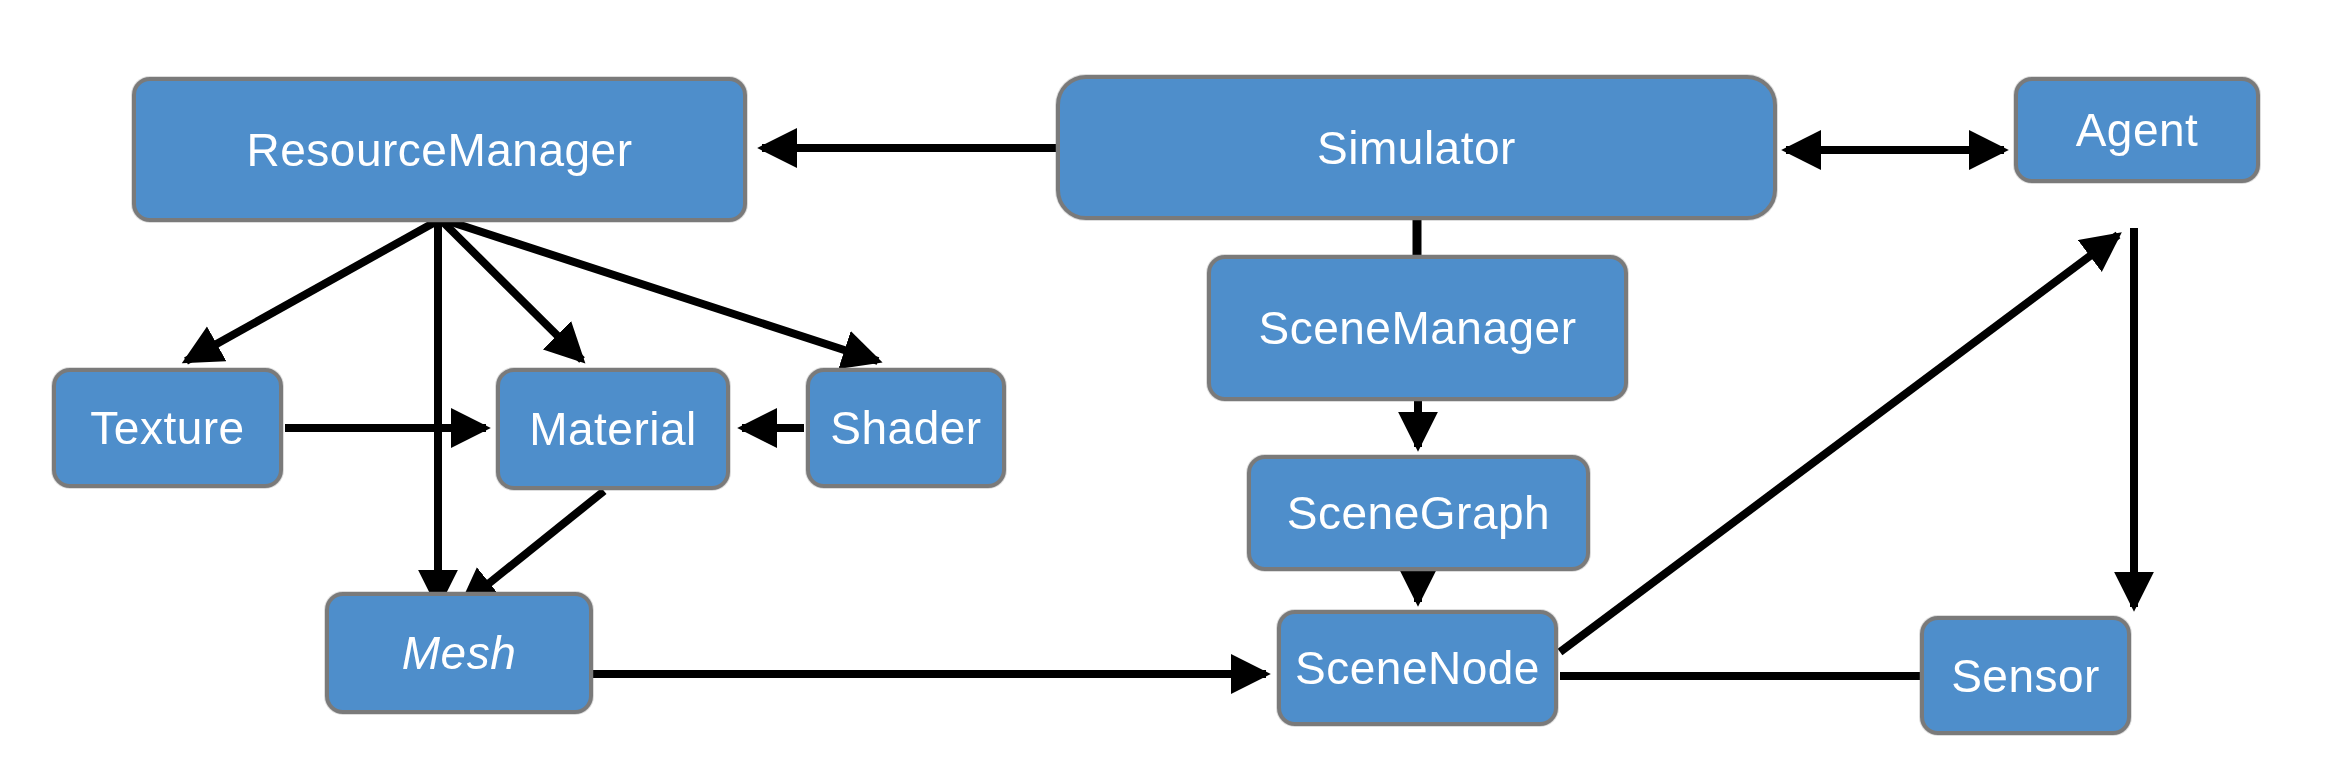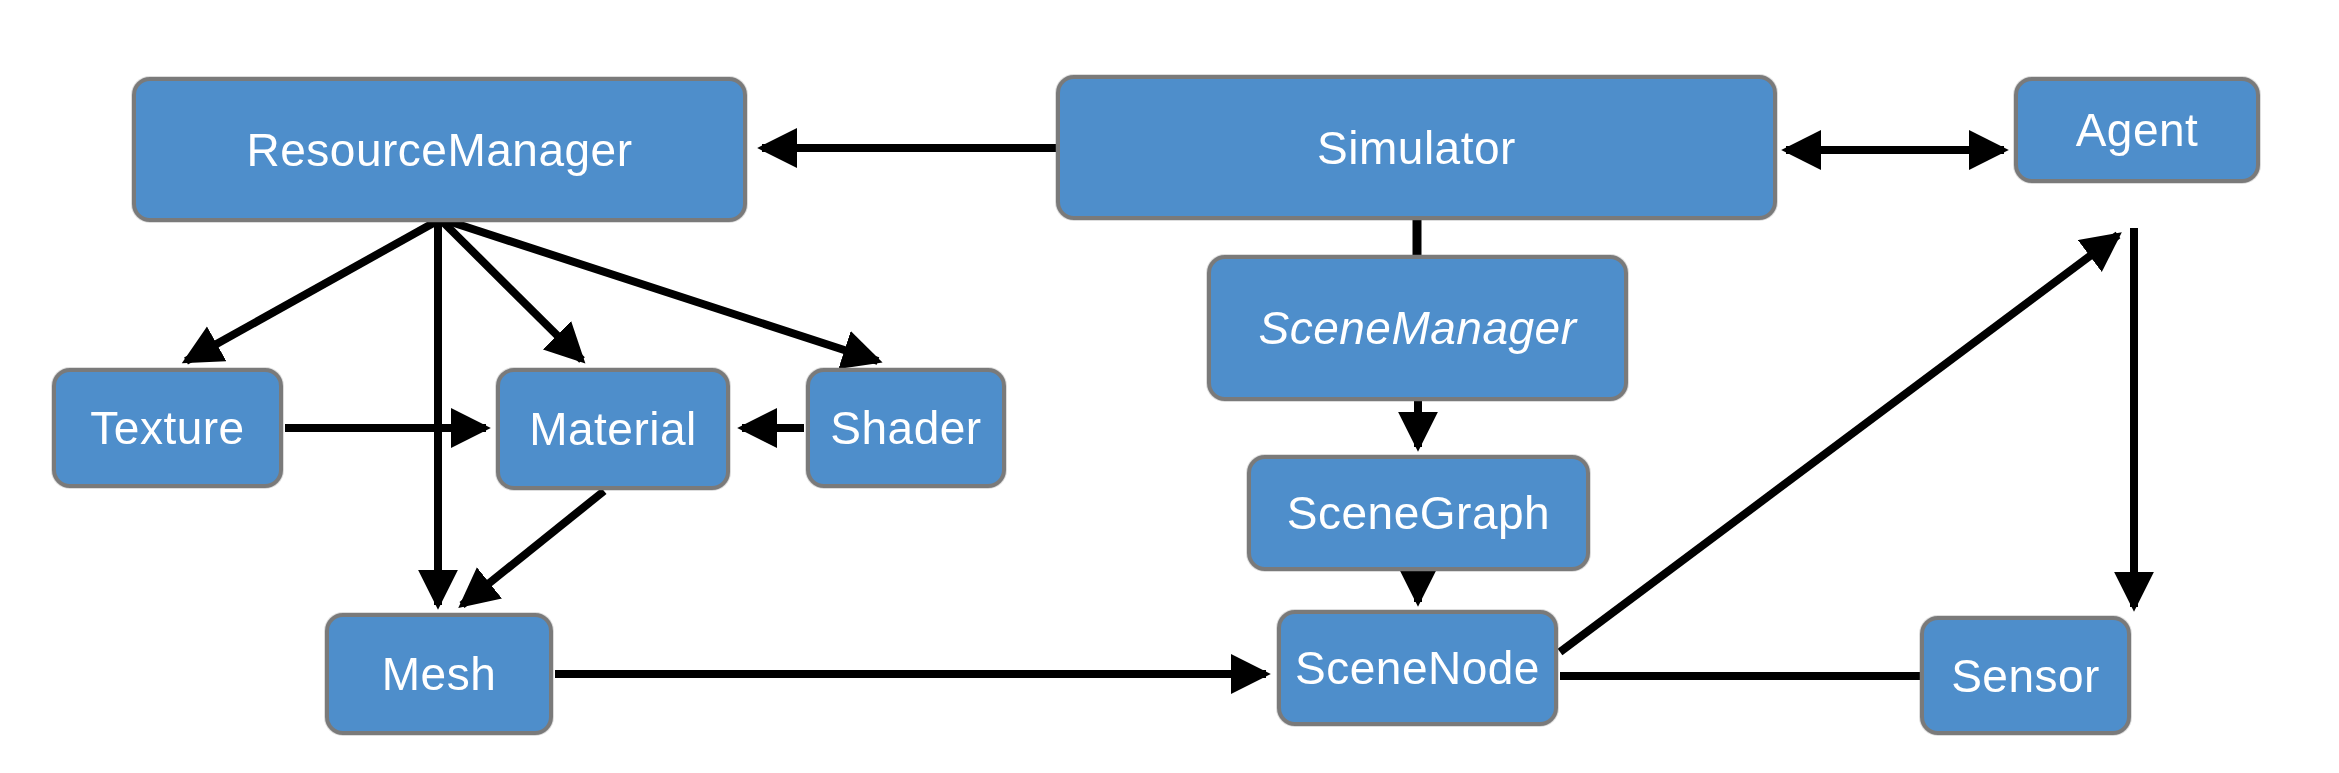--- a/index.html
+++ b/index.html
@@ -79,33 +79,33 @@
 
     <line class="edge" x1="1560" y1="676" x2="2004" y2="676" marker-end="url(#ah)"></line>
 
     <line class="edge" x1="1560" y1="652" x2="2118" y2="235" marker-end="url(#ah)"></line>
 
     <line class="edge" x1="2134" y1="228" x2="2134" y2="607" marker-end="url(#ah)"></line>
   </svg>
 
   <div class="node" style="left:132px;top:77px;width:615px;height:145px;">ResourceManager</div>
 
-  <div class="node" style="left:1056px;top:75px;width:721px;height:145px;">Simulator</div>
+  <div class="node" style="left:1056px;top:75px;width:721px;height:145px;border-radius:30px;">Simulator</div>
 
   <div class="node" style="left:2014px;top:77px;width:246px;height:106px;">Agent</div>
 
-  <div class="node" style="left:1207px;top:255px;width:421px;height:146px;font-style:italic;">SceneManager</div>
+  <div class="node" style="left:1207px;top:255px;width:421px;height:146px;">SceneManager</div>
 
   <div class="node" style="left:496px;top:368px;width:234px;height:122px;">Material</div>
 
   <div class="node" style="left:52px;top:368px;width:231px;height:120px;">Texture</div>
 
   <div class="node" style="left:806px;top:368px;width:200px;height:120px;">Shader</div>
 
   <div class="node" style="left:1247px;top:455px;width:343px;height:116px;">SceneGraph</div>
 
-  <div class="node" style="left:325px;top:613px;width:228px;height:122px;">Mesh</div>
+  <div class="node" style="left:325px;top:592px;width:268px;height:122px;font-style:italic;">Mesh</div>
 
   <div class="node" style="left:1277px;top:610px;width:281px;height:116px;">SceneNode</div>
 
   <div class="node" style="left:1920px;top:616px;width:211px;height:119px;">Sensor</div>
 
 </div>
 
 </body></html>

